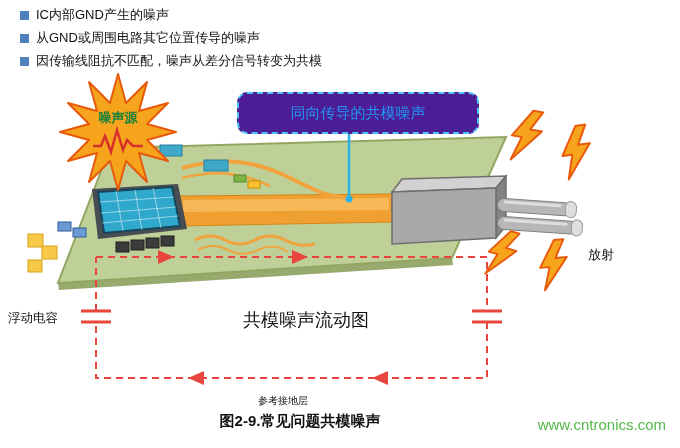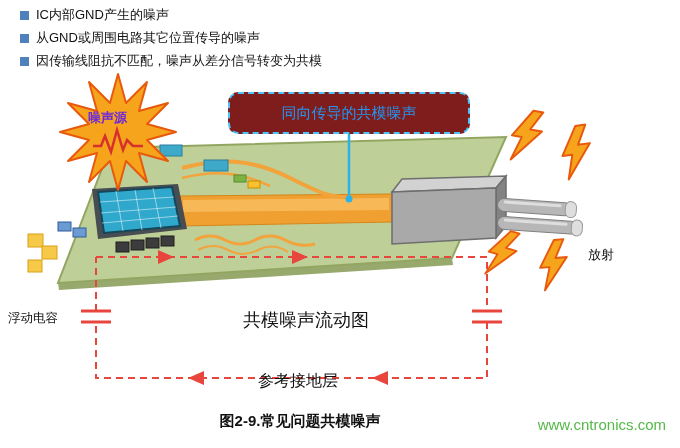--- a/index.html
+++ b/index.html
@@ -7,27 +7,27 @@
     position:relative;width:680px;height:448px;overflow:hidden;background:#fff;
     font-family:"Liberation Sans","DejaVu Sans",sans-serif;color:#1a1a1a;
   }
   svg.canvas{position:absolute;left:0;top:0;z-index:0;}
   .bullets{position:absolute;left:20px;top:6px;z-index:2;}
   .bullet-row{display:flex;align-items:center;gap:7px;margin-bottom:5px;}
   .bullet-sq{width:9px;height:9px;background:#4f81bd;flex:0 0 auto;}
   .bullet-text{font-size:13px;font-weight:500;color:#111;white-space:nowrap;}
   .label{position:absolute;z-index:2;font-size:12.5px;color:#111;white-space:nowrap;}
   .callout-box{
-    position:absolute;left:228px;top:92px;width:238px;height:38px;z-index:2;
-    border:2px dashed #4fc3f7;border-radius:10px;background:#7f1d1d;
+    position:absolute;left:237px;top:92px;width:238px;height:38px;z-index:2;
+    border:2px dashed #4fc3f7;border-radius:10px;background:#4c1d95;
     display:flex;align-items:center;justify-content:center;
     color:#2196f3;font-size:15px;font-weight:500;
   }
   .noise-label{position:absolute;left:88px;top:109px;width:60px;z-index:2;
-    color:#6d28d9;font-weight:bold;font-size:13px;}
+    text-align:center;color:#15803d;font-weight:bold;font-size:13px;}
   .caption{position:absolute;left:160px;top:412px;width:280px;z-index:2;
     text-align:center;font-size:15px;font-weight:bold;color:#111;}
   .watermark{position:absolute;right:14px;top:416px;z-index:2;
     color:#53b948;font-size:15px;font-weight:500;}
 </style>
 </head>
 <body>
 
 <div class="stage">
 
@@ -152,19 +152,19 @@
 
   <div class="noise-label">噪声源</div>
 
 
   <div class="label" style="left:588px;top:246px;font-size:13px;">放射</div>
 
   <div class="label" style="left:8px;top:310px;font-size:12.5px;">浮动电容</div>
 
   <div class="label" style="left:243px;top:308px;font-size:18px;">共模噪声流动图</div>
 
-  <div class="label" style="left:258px;top:371px;font-size:16px;">参考接地层</div>
+  <div class="label" style="left:258px;top:394px;font-size:10px;">参考接地层</div>
 
   <div class="caption">图2-9.常见问题共模噪声</div>
 
   <div class="watermark">www.cntronics.com</div>
 
 </div>
 
 </body></html>

